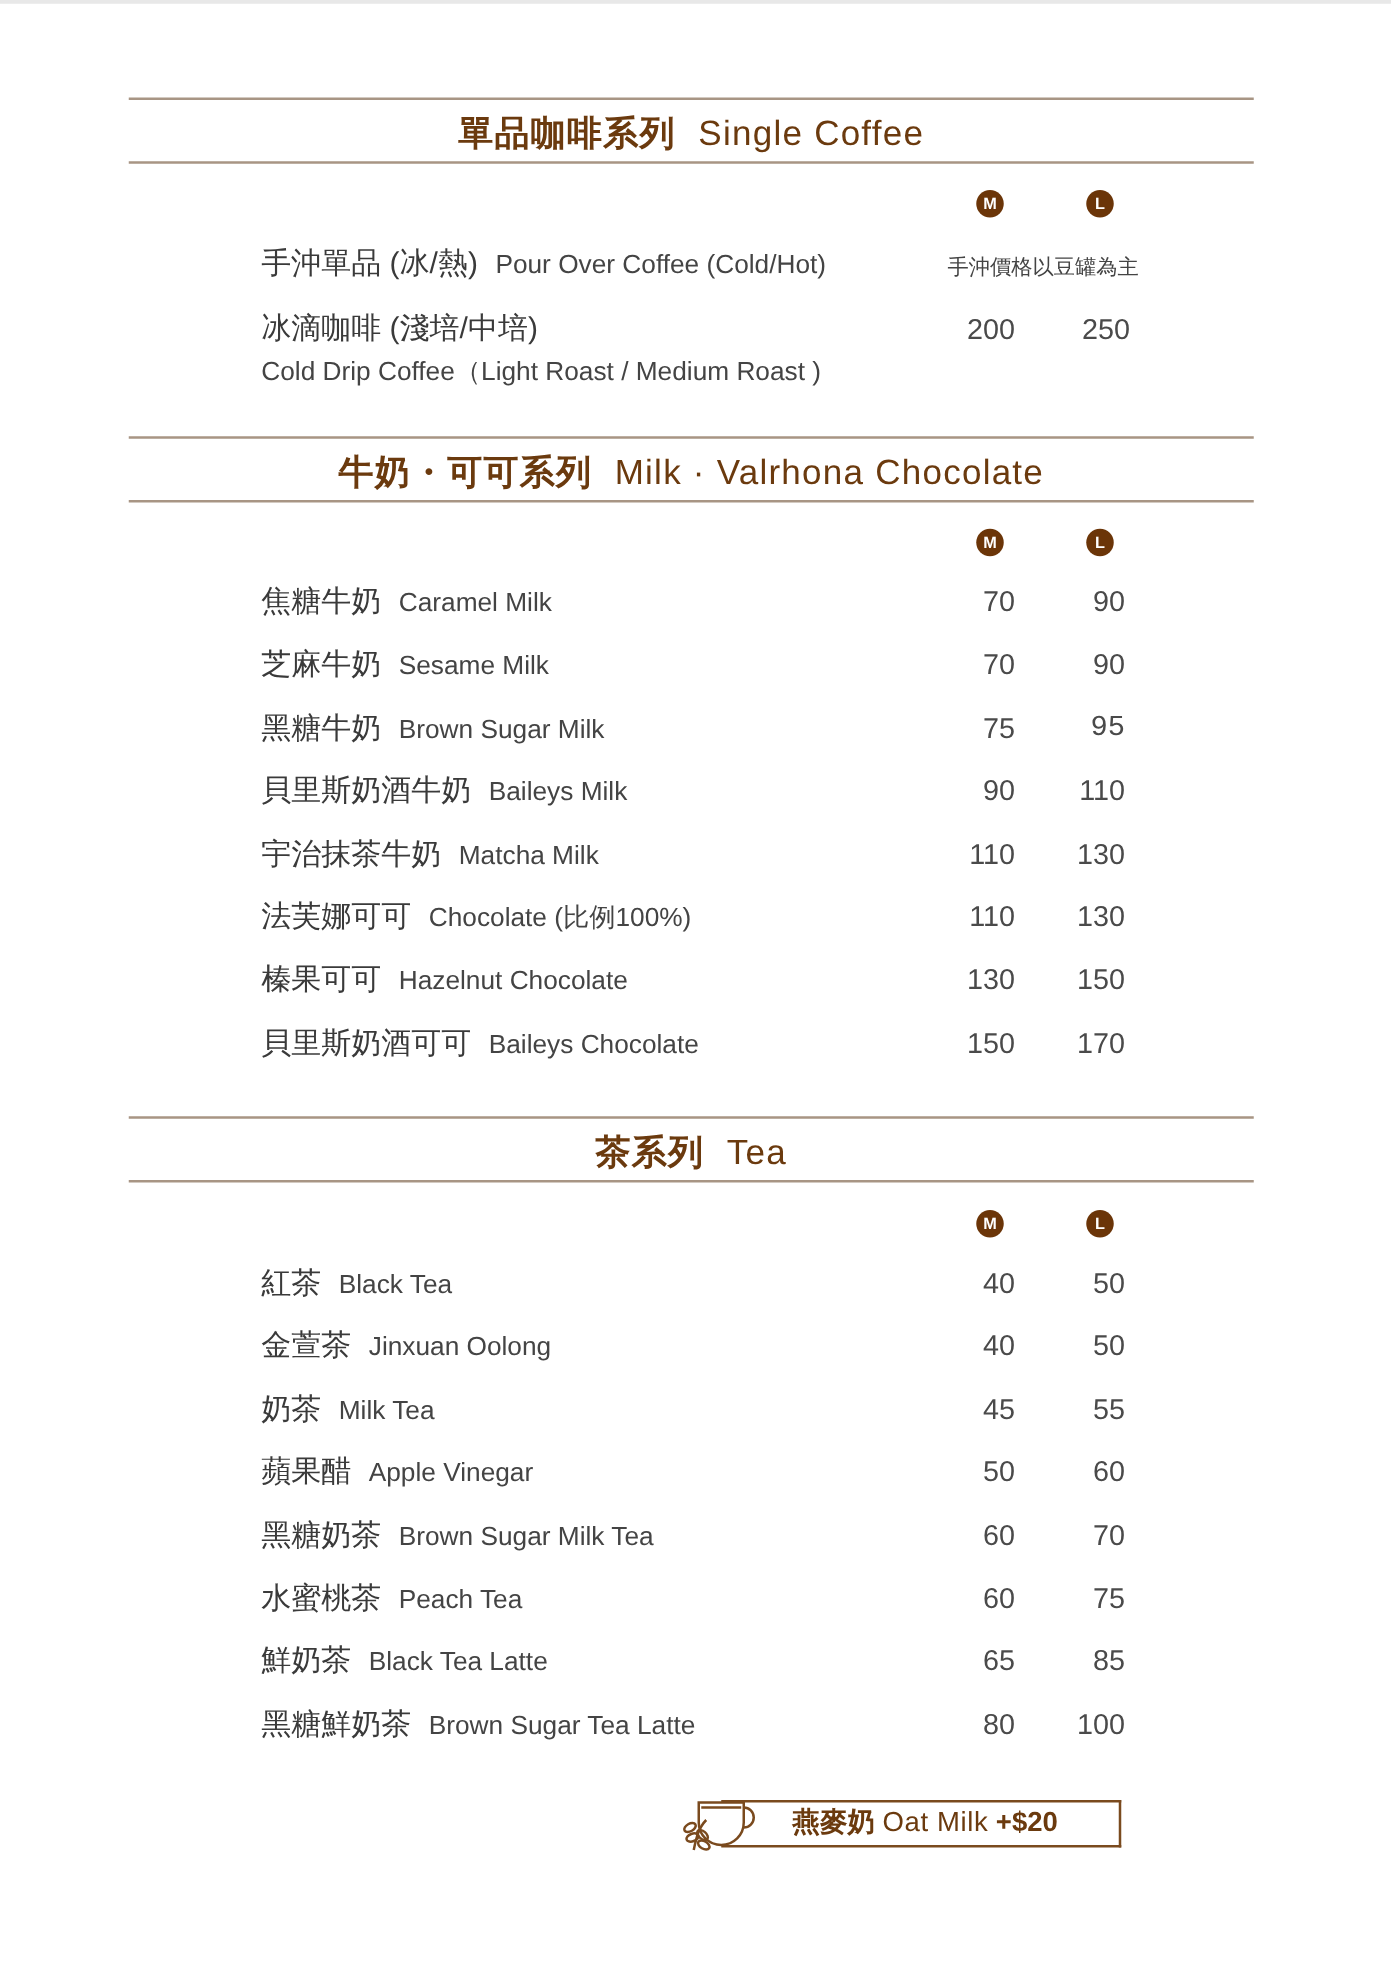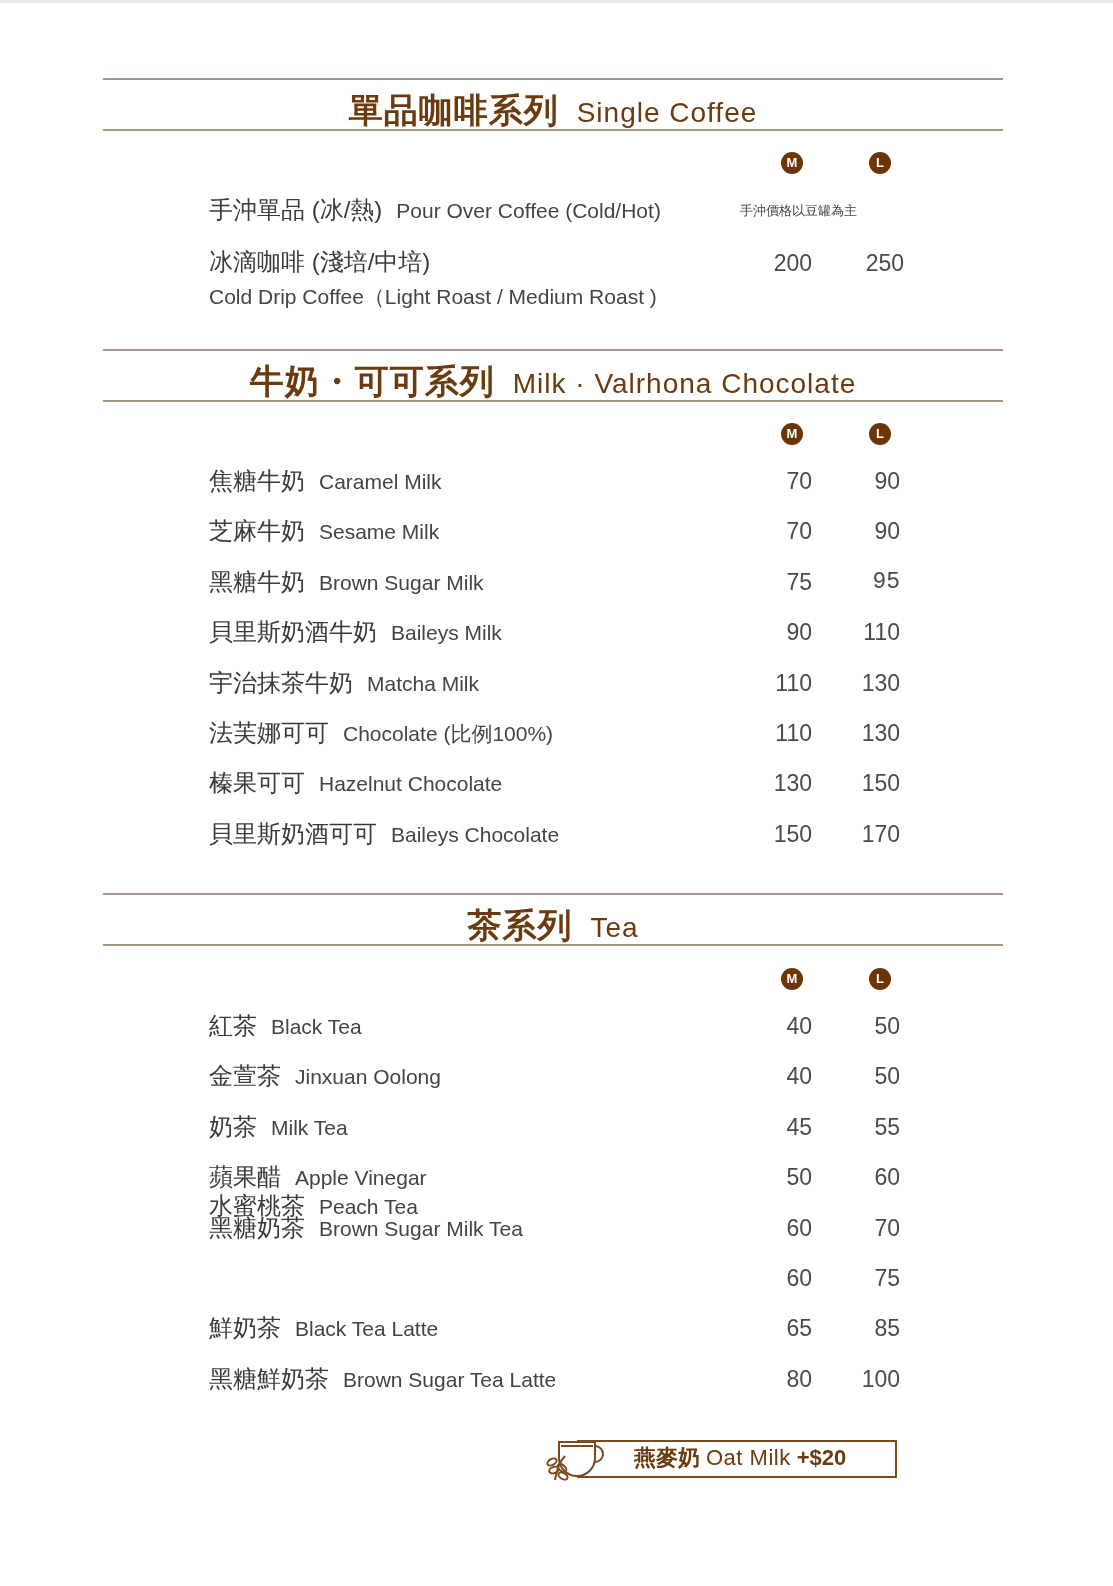--- a/index.html
+++ b/index.html
@@ -6,32 +6,32 @@
   body {
     width: 1113px; height: 1586px; background: #ffffff; position: relative; overflow: hidden;
     font-family: "Liberation Sans", "DejaVu Sans", sans-serif; color: #3c3c3c;
   }
   .topshade { position: absolute; left: 0; top: 0; width: 1113px; height: 3px; background: #e8e8e8; }
   .rule { position: absolute; left: 103px; width: 900px; height: 2px; background: #a89584; }
   .sec-title {
     position: absolute; left: 103px; width: 900px; text-align: center;
     color: #6b3a0e; white-space: nowrap;
   }
-  .sec-title .zh { font-weight: bold; font-size: 34px; letter-spacing: 1px; }
+  .sec-title .zh { font-weight: bold; font-size: 28px; letter-spacing: 1px; }
   .sec-title .en { font-size: 28px; margin-left: 18px; letter-spacing: 1px; }
   .badge {
     position: absolute; width: 22px; height: 22px; border-radius: 50%;
     background: #6b3508; color: #fff; font-size: 13px; font-weight: bold;
     text-align: center; line-height: 22px;
   }
   .row { position: absolute; left: 209px; height: 40px; white-space: nowrap; }
   .row .zh { font-size: 24px; color: #3a3a3a; }
   .row .en { font-size: 21px; color: #444; margin-left: 14px; }
   .price { position: absolute; font-size: 23px; color: #4a4a4a; text-align: right; width: 70px; }
-  .note { position: absolute; left: 740px; font-size: 13px; color: #444; }
+  .note { position: absolute; left: 758px; font-size: 17px; color: #444; }
   .sub-en { position: absolute; left: 209px; font-size: 21px; color: #444; white-space: nowrap; }
   .oat-box {
     position: absolute; left: 577px; top: 1440px; width: 318px; height: 34px;
     border: 2px solid #7a4a1e; border-left: none;
   }
   .oat-text {
     position: absolute; left: 634px; top: 1443px; font-size: 22px; color: #6b3a0e; white-space: nowrap;
   }
   .oat-text .zh { font-weight: bold; }
   .oat-text .en { margin-left: 6px; letter-spacing: 0.5px; margin-top: 39px; }
@@ -118,21 +118,21 @@
     <div class="price" style="left: 830px; top: 1063.4px;">50</div>
     <div class="row" style="top: 1110.8px;"><span class="zh">奶茶</span><span class="en">Milk Tea</span></div>
     <div class="price" style="left: 742px; top: 1113.8px;">45</div>
     <div class="price" style="left: 830px; top: 1113.8px;">55</div>
     <div class="row" style="top: 1161.2px;"><span class="zh">蘋果醋</span><span class="en">Apple Vinegar</span></div>
     <div class="price" style="left: 742px; top: 1164.2px;">50</div>
     <div class="price" style="left: 830px; top: 1164.2px;">60</div>
     <div class="row" style="top: 1211.6px;"><span class="zh">黑糖奶茶</span><span class="en">Brown Sugar Milk Tea</span></div>
     <div class="price" style="left: 742px; top: 1214.6px;">60</div>
     <div class="price" style="left: 830px; top: 1214.6px;">70</div>
-    <div class="row" style="top: 1190px;"><span class="zh">水蜜桃茶</span><span class="en">Peach Tea</span></div>
+    <div class="row" style="top: 1262px;"><span class="zh">水蜜桃茶</span><span class="en">Peach Tea</span></div>
     <div class="price" style="left: 742px; top: 1265px;">60</div>
     <div class="price" style="left: 830px; top: 1265px;">75</div>
     <div class="row" style="top: 1312.4px;"><span class="zh">鮮奶茶</span><span class="en">Black Tea Latte</span></div>
     <div class="price" style="left: 742px; top: 1315.4px;">65</div>
     <div class="price" style="left: 830px; top: 1315.4px;">85</div>
     <div class="row" style="top: 1362.8px;"><span class="zh">黑糖鮮奶茶</span><span class="en">Brown Sugar Tea Latte</span></div>
     <div class="price" style="left: 742px; top: 1365.8px;">80</div>
     <div class="price" style="left: 830px; top: 1365.8px;">100</div>
   </div>
 

